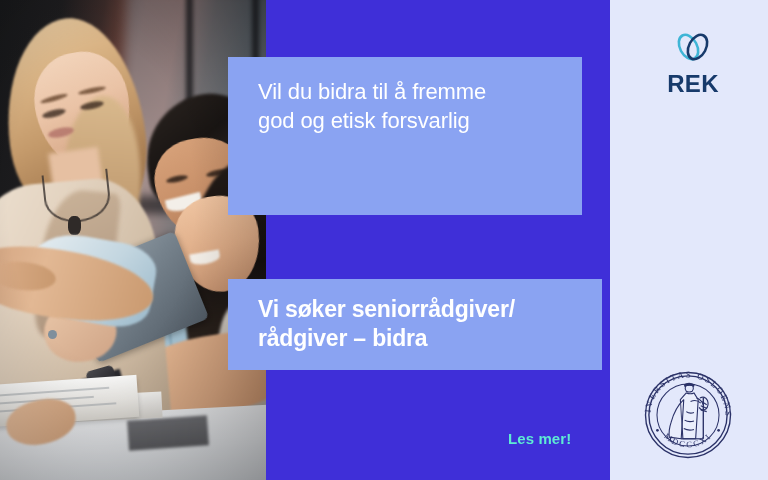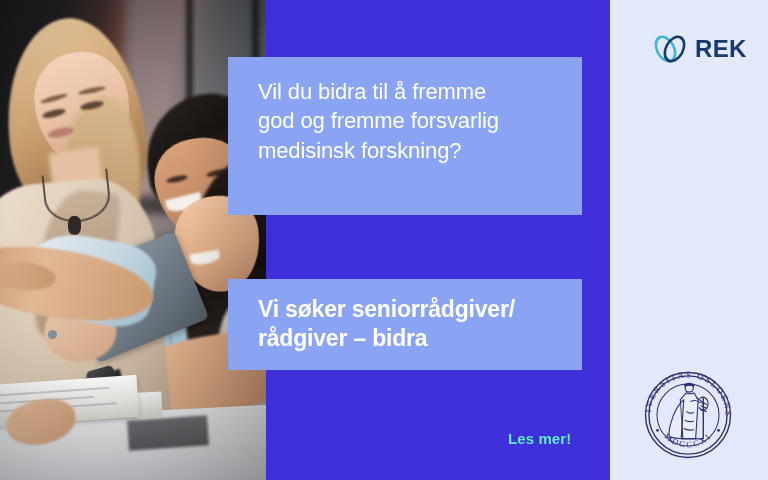--- a/index.html
+++ b/index.html
@@ -189,39 +189,39 @@
     background:linear-gradient(160deg,#c2794a,#8a4f2c);opacity:.75;filter:blur(5px);transform:rotate(6deg);
   }
   .vignette{
     position:absolute;inset:0;
     background:radial-gradient(ellipse at 38% 42%,rgba(0,0,0,0) 40%,rgba(0,0,0,.30) 100%);
   }
 
   
   .txtbox{position:absolute;background:#8AA3F2;}
   #headline-box{left:228px;top:57px;width:354px;height:158px;}
-  #role-box{left:228px;top:279px;width:354px;height:91px;}
+  #role-box{left:228px;top:279px;width:354px;height:91px;padding-left:20px;}
 
   .headline{
     position:absolute;left:30px;top:20px;width:310px;
     color:#ffffff;font-size:22px;line-height:1.33;font-weight:400;
     letter-spacing:-.1px;
   }
   .role{
     position:absolute;left:30px;top:16px;width:318px;
     color:#ffffff;font-size:23px;line-height:1.28;font-weight:bold;
     letter-spacing:-.2px;
   }
   .cta{
     position:absolute;left:508px;top:430px;
     color:#5eead4;font-size:15px;font-weight:bold;letter-spacing:.1px;
   }
 
   
-  .rek-logo{position:absolute;left:650px;top:27px;width:86px;height:44px;display:flex;align-items:center;gap:5px;}
+  .rek-logo{position:absolute;left:650px;top:27px;width:86px;height:44px;display:flex;align-items:center;gap:5px;flex-direction:column;}
   .rek-mark{width:40px;height:40px;flex:0 0 40px;}
   .rek-word{
     color:#173A6B;font-size:24px;font-weight:bold;letter-spacing:.3px;line-height:1;
     font-family:"Liberation Sans","DejaVu Sans",sans-serif;
   }
 
   
   .uio-seal{position:absolute;left:637px;top:364px;width:102px;height:102px;}
 </style>
 </head>
@@ -288,22 +288,21 @@
     <div class="vignette"></div>
   </div>
 
   <div class="purple-panel"></div>
 
   <div class="pale-panel"></div>
 
   <div class="txtbox" id="headline-box">
     <div class="headline">
       <div>Vil du bidra til å fremme</div>
-      <div>god og fremme forsvarlig</div>
-      <div>medisinsk forskning?</div>
+      <div>god og etisk forsvarlig</div>
     </div>
   </div>
 
   <div class="txtbox" id="role-box">
     <div class="role">
       <div>Vi søker seniorrådgiver/</div>
       <div>rådgiver – bidra</div>
     </div>
   </div>
 

